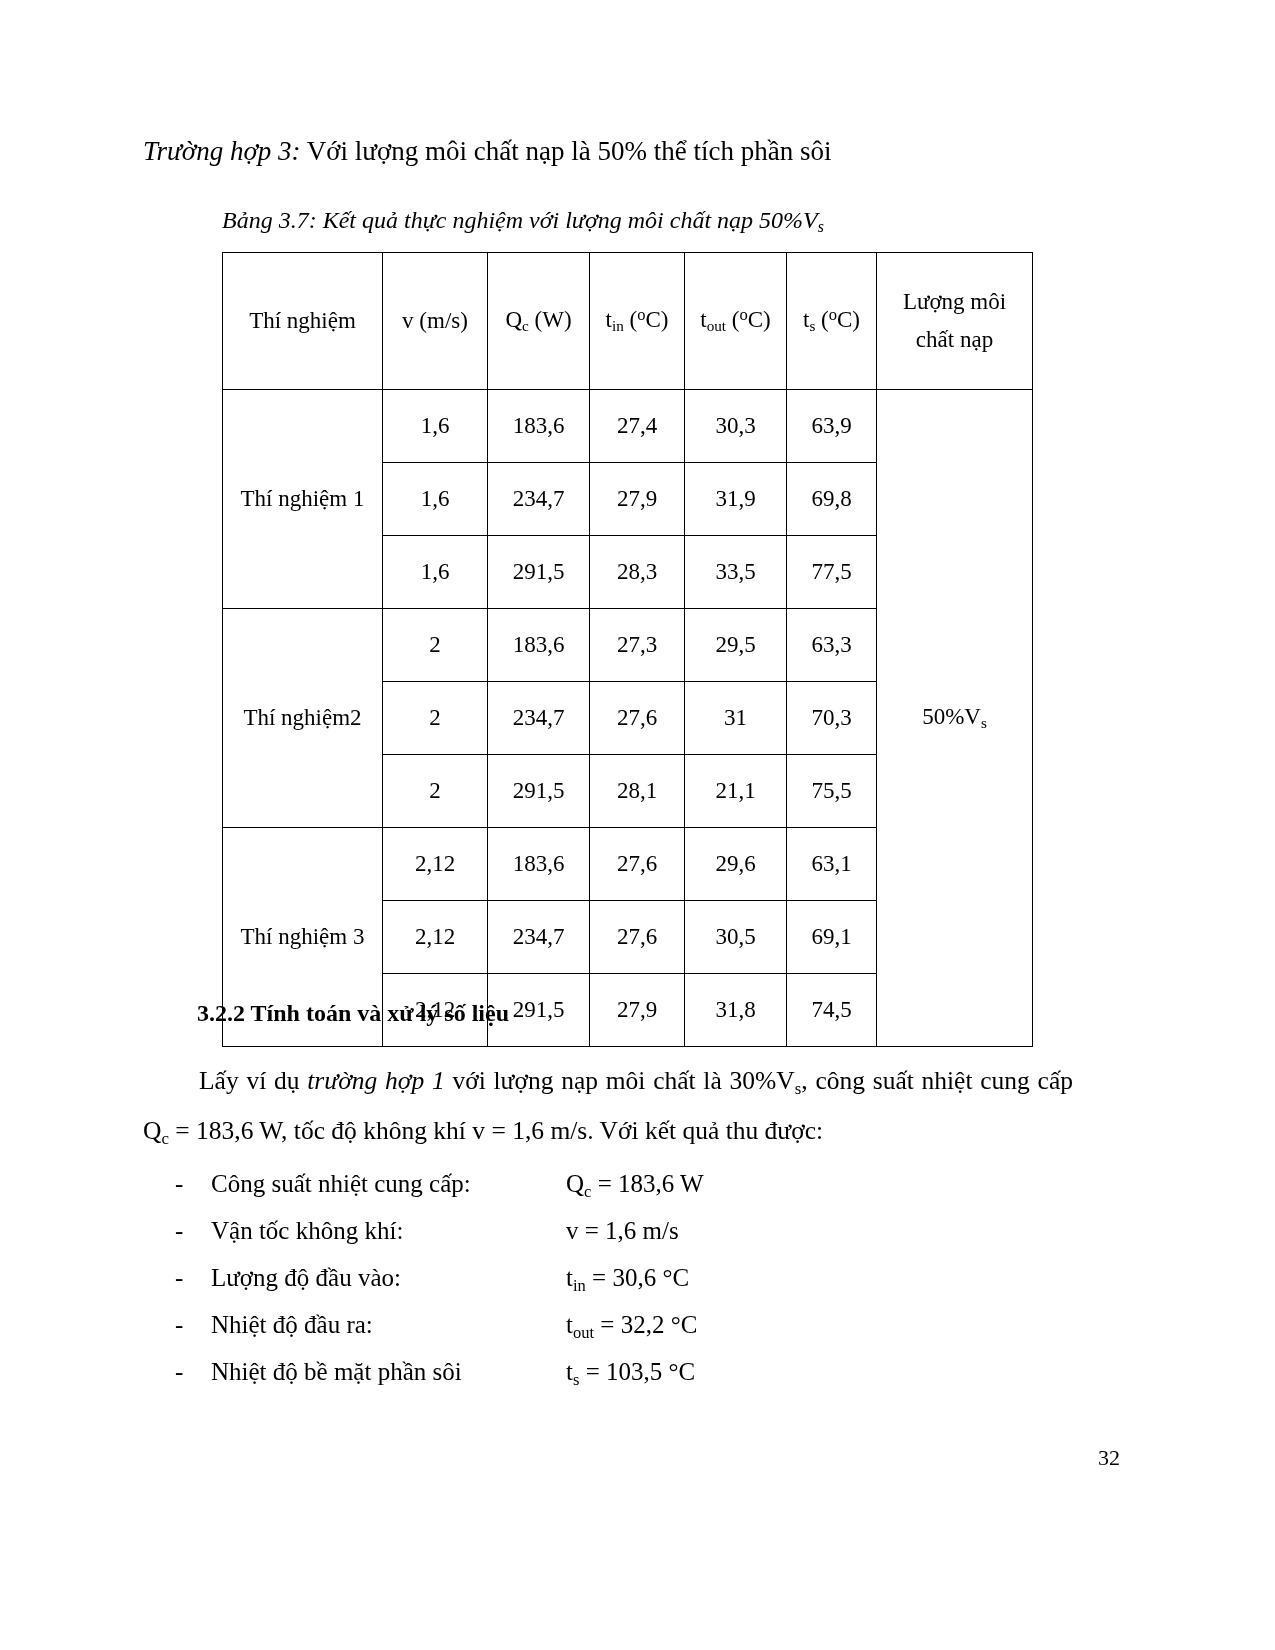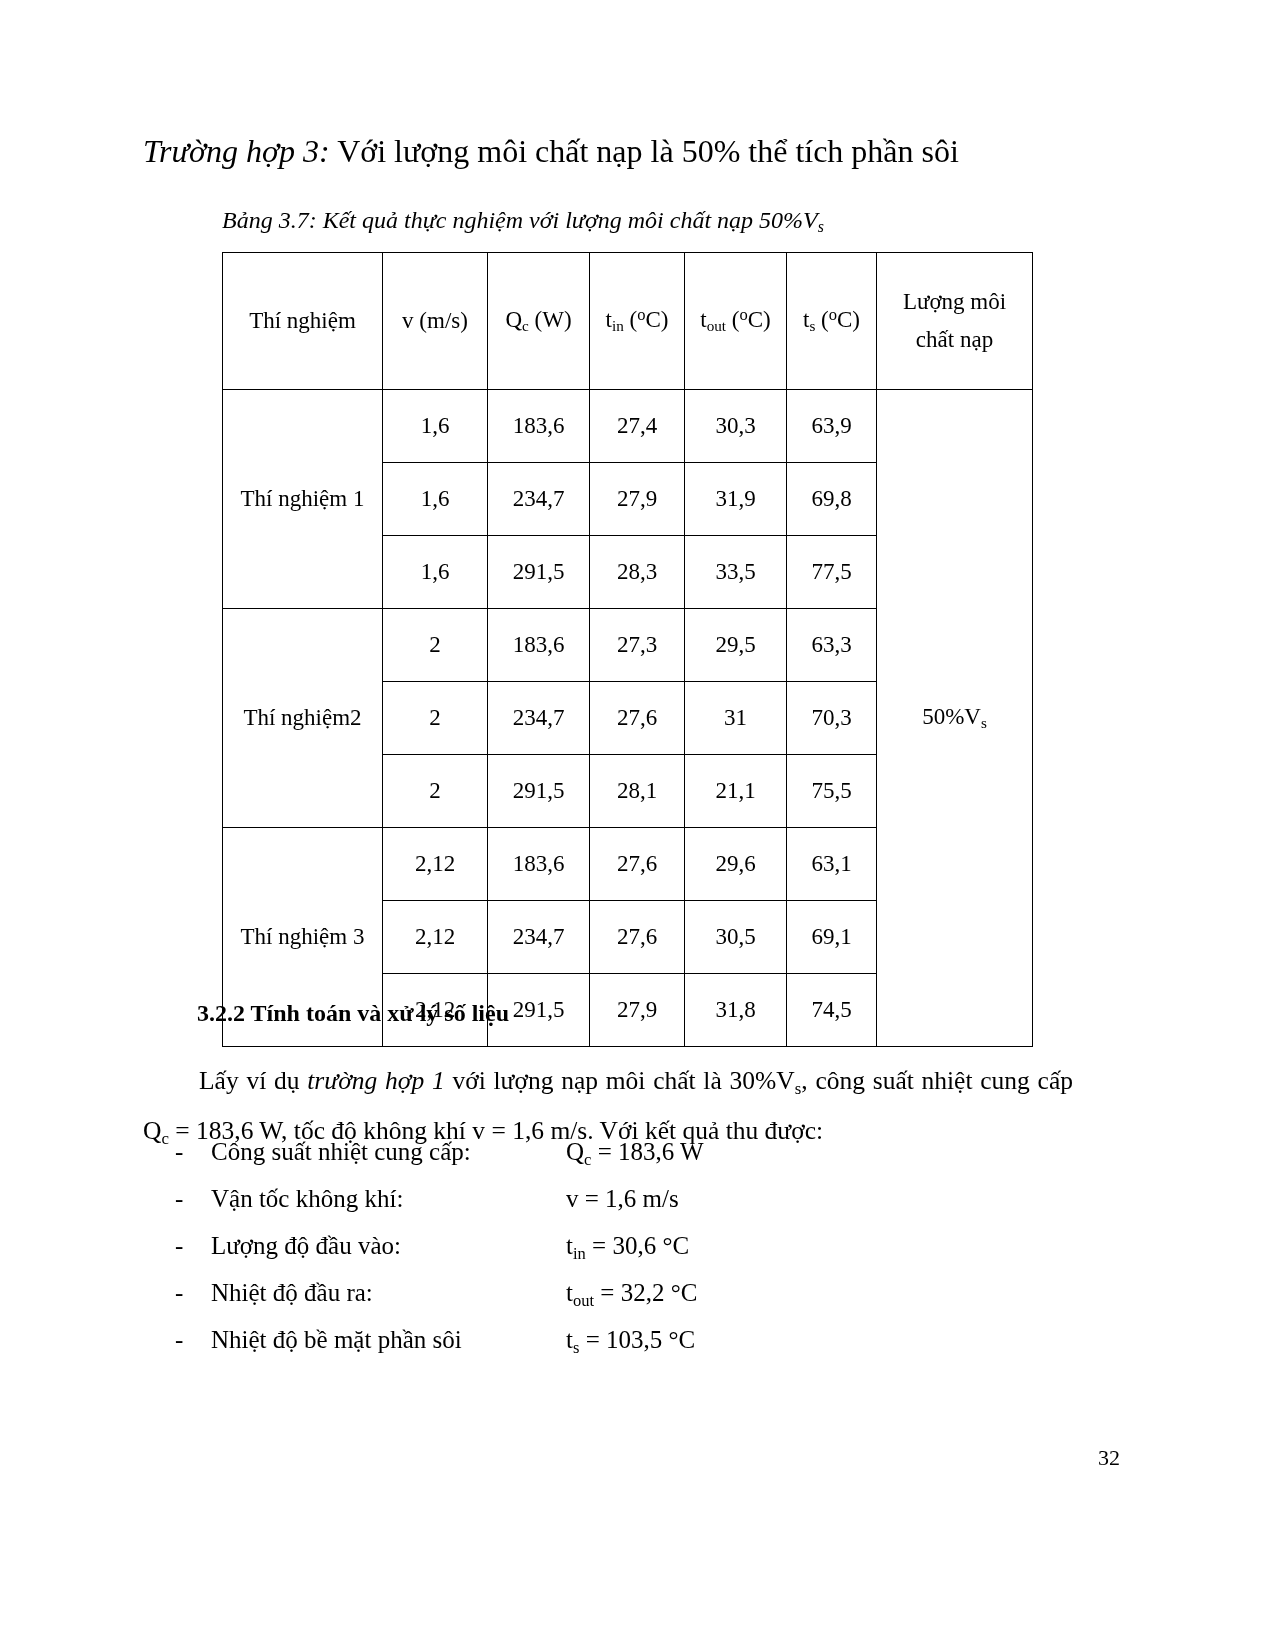--- a/index.html
+++ b/index.html
@@ -21,21 +21,21 @@
     width: 1275px;
     height: 1650px;
   }
 
   
   .intro-line {
     position: absolute;
     left: 143px;
     top: 134px;
     width: 900px;
-    font-size: 32px;
+    font-size: 27px;
     line-height: 34px;
     white-space: nowrap;
   }
   .intro-line .ital {
     font-style: italic;
   }
 
   
   .table-caption {
     position: absolute;
@@ -137,20 +137,21 @@
     height: 47px;
   }
   .dash-mark {
     width: 36px;
     flex: 0 0 36px;
     text-align: left;
   }
   .dash-label {
     width: 355px;
     flex: 0 0 355px;
+    margin-top: 32px;
   }
   .dash-value {
     flex: 1 1 auto;
   }
 
   
   .page-number {
     position: absolute;
     right: 155px;
     top: 1445px;

